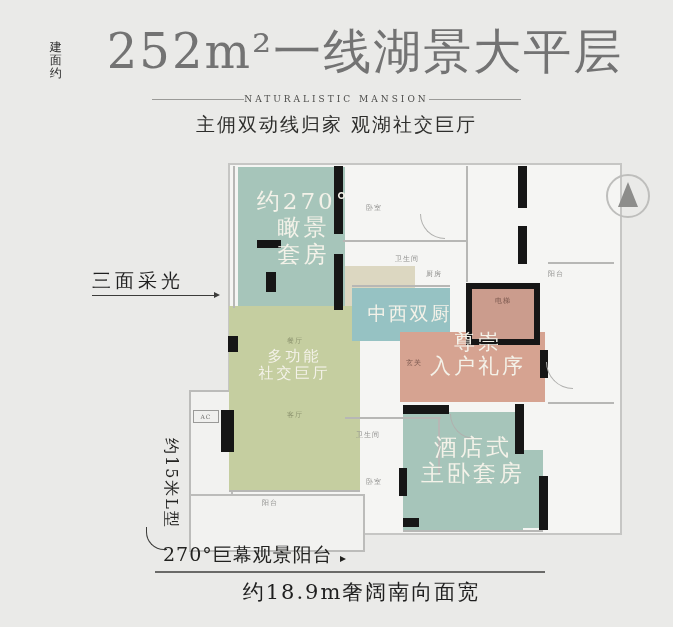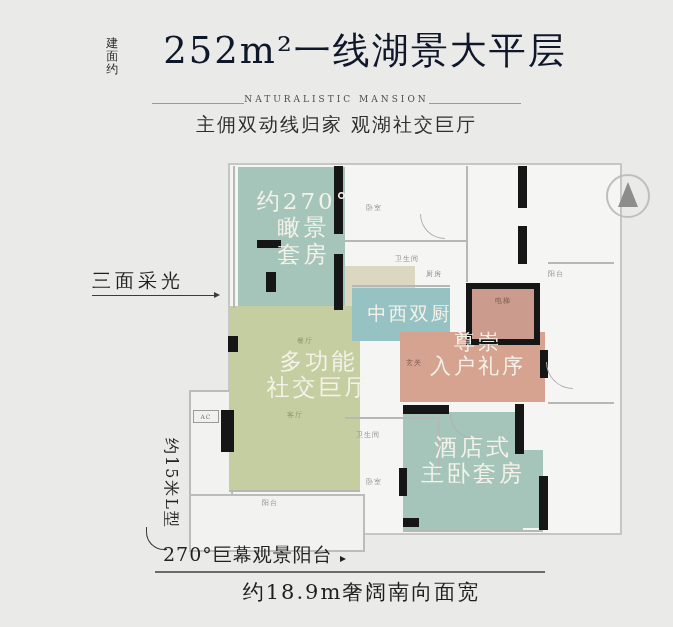--- a/index.html
+++ b/index.html
@@ -2,24 +2,24 @@
 <html><head>
 <meta charset="utf-8">
 <style>
   html,body{margin:0;padding:0;}
   #poster{
     position:relative;width:673px;height:627px;overflow:hidden;
     background:#eaeae8;
     font-family:"DejaVu Serif", serif;
   }
   
-  .title-row{position:absolute;top:22px;left:0;right:0;display:flex;justify-content:center;align-items:center;color:#262626;}
+  .title-row{position:absolute;top:22px;left:0;right:0;display:flex;justify-content:center;align-items:flex-end;color:#262626;}
   .area-prefix{width:15px;font-size:12px;line-height:13px;word-break:break-all;margin:10px 4px 0 0;color:#2b2b2b;}
-  .main-title{font-size:37px;line-height:58px;letter-spacing:2px;color:#0f172a;margin-left:38px;}
-  .sub-row{position:absolute;top:94px;left:0;right:0;display:flex;justify-content:center;align-items:flex-end;}
+  .main-title{font-size:48px;line-height:58px;letter-spacing:2px;color:#737373;margin-left:38px;}
+  .sub-row{position:absolute;top:94px;left:0;right:0;display:flex;justify-content:center;align-items:center;}
   .sub-line{width:92px;height:1px;background:#9a9a98;}
   .subtitle{font-size:9px;letter-spacing:3px;color:#4c4c4a;}
   .tagline{position:absolute;top:112px;left:0;right:0;text-align:center;font-size:19px;letter-spacing:2px;color:#2e2e2c;}
   
   .floor{position:absolute;background:#f5f5f3;}
   .floor-border{border:2px solid #c6c6c4;}
   .balcony{position:absolute;background:#f2f2f0;border:2px solid #bcbcba;}
   .room{position:absolute;}
   .wall{position:absolute;background:#161616;}
   .tline{position:absolute;background:#b7b7b5;}
@@ -100,21 +100,21 @@
   <div class="arc" style="left:420px;top:214px;width:24px;height:24px;"></div>
   <div class="arc" style="left:546px;top:362px;width:26px;height:26px;"></div>
   <div class="arc" style="left:450px;top:414px;width:24px;height:24px;"></div>
   <div class="acbox" style="left:193px;top:410px;width:24px;height:11px;">AC</div>
 
   <div class="room-label" style="left:238px;top:188px;width:107px;font-size:23px;padding-left:12px;">
     <div>约270°</div>
     <div>瞰景</div>
     <div>套房</div>
   </div>
-  <div class="room-label" style="left:229px;top:348px;width:131px;font-size:23px;margin-left:24px;">
+  <div class="room-label" style="left:229px;top:348px;width:131px;font-size:15px;">
     <div>多功能</div>
     <div>社交巨厅</div>
   </div>
   <div class="room-label" style="left:352px;top:303px;width:115px;font-size:19px;letter-spacing:2px;">
     <div>中西双厨</div>
   </div>
   <div class="room-label" style="left:408px;top:330px;width:140px;font-size:21px;">
     <div>尊崇</div>
     <div>入户礼序</div>
   </div>
@@ -122,21 +122,21 @@
     <div>酒店式</div>
     <div>主卧套房</div>
   </div>
 
   <div class="tiny" style="left:366px;top:203px;">卧室</div>
   <div class="tiny" style="left:395px;top:254px;">卫生间</div>
   <div class="tiny" style="left:426px;top:269px;text-align:center;">厨房</div>
   <div class="tiny" style="left:548px;top:269px;">阳台</div>
   <div class="tiny tiny-pink" style="left:466px;top:296px;width:74px;text-align:center;">电梯</div>
   <div class="tiny tiny-pink" style="left:406px;top:358px;">玄关</div>
-  <div class="tiny tiny-green" style="left:297px;top:336px;">餐厅</div>
+  <div class="tiny tiny-green" style="left:287px;top:336px;">餐厅</div>
   <div class="tiny tiny-green" style="left:287px;top:410px;">客厅</div>
   <div class="tiny" style="left:356px;top:430px;">卫生间</div>
   <div class="tiny" style="left:366px;top:477px;">卧室</div>
   <div class="tiny" style="left:262px;top:498px;">阳台</div>
 
   <div class="callout-left">三面采光</div>
   <div class="callout-underline"></div>
   <div class="arrow-right" style="left:214px;top:292px;"></div>
 
   <div class="side-vertical">约15米L型</div>

